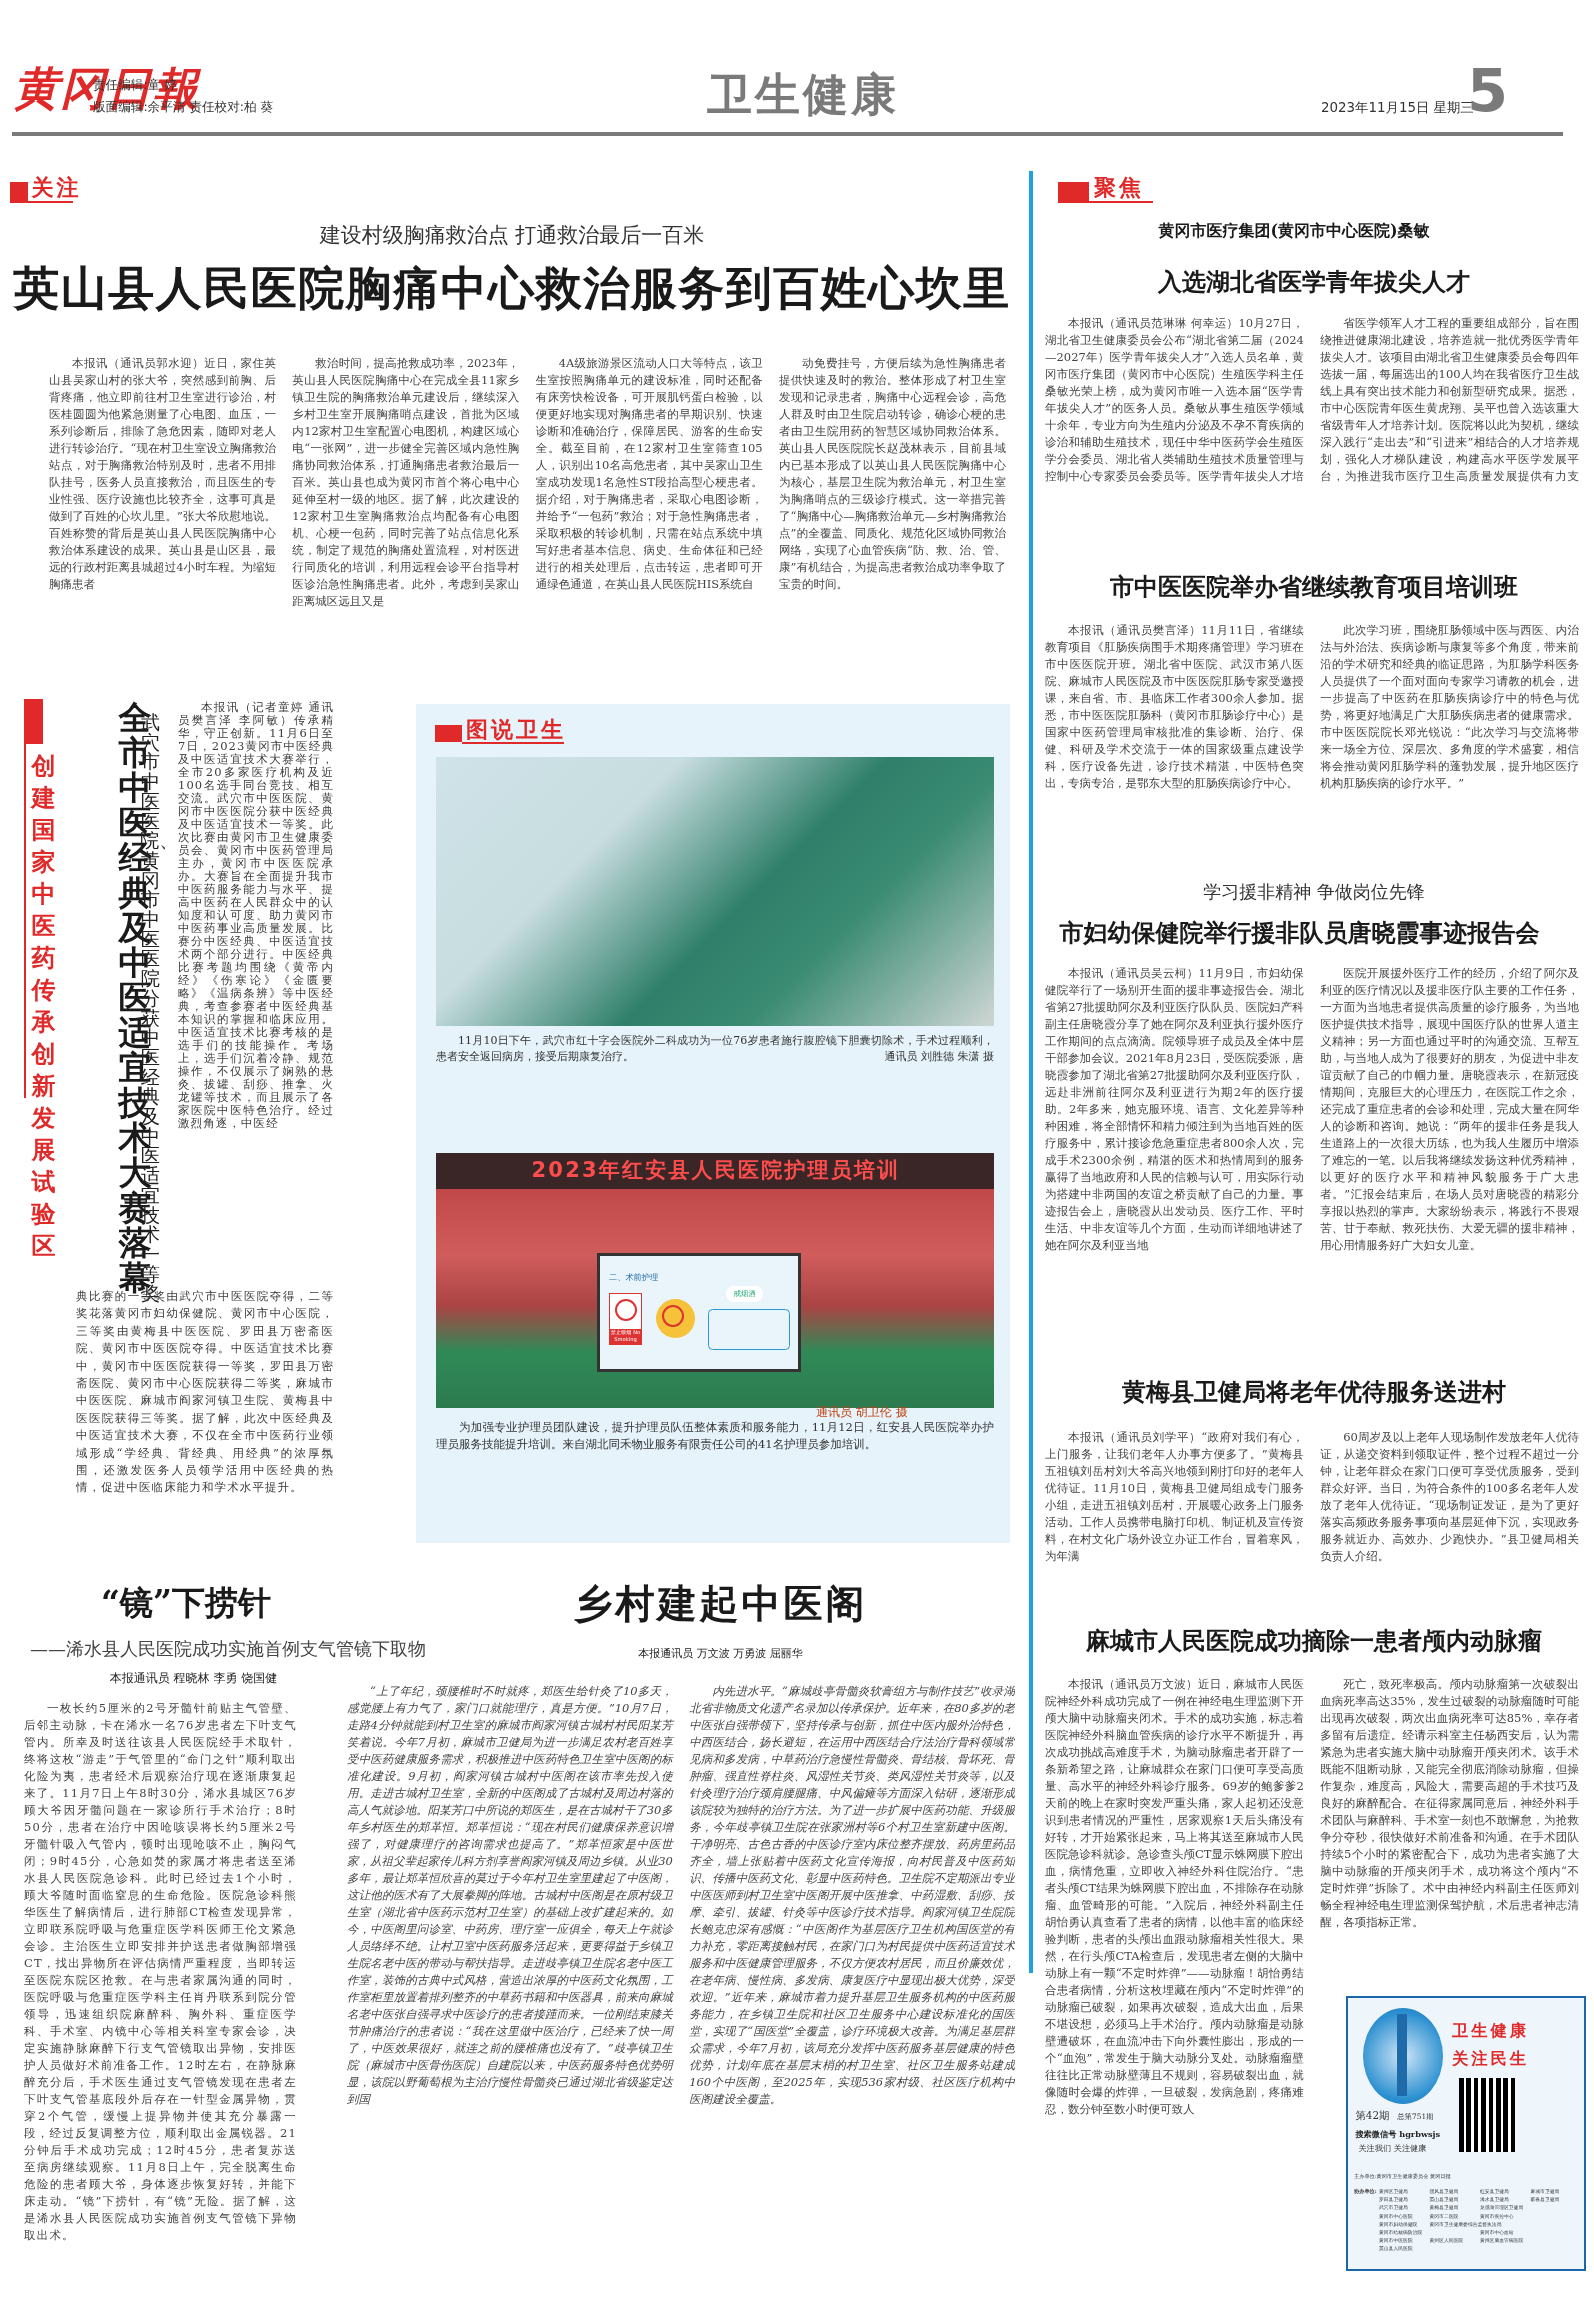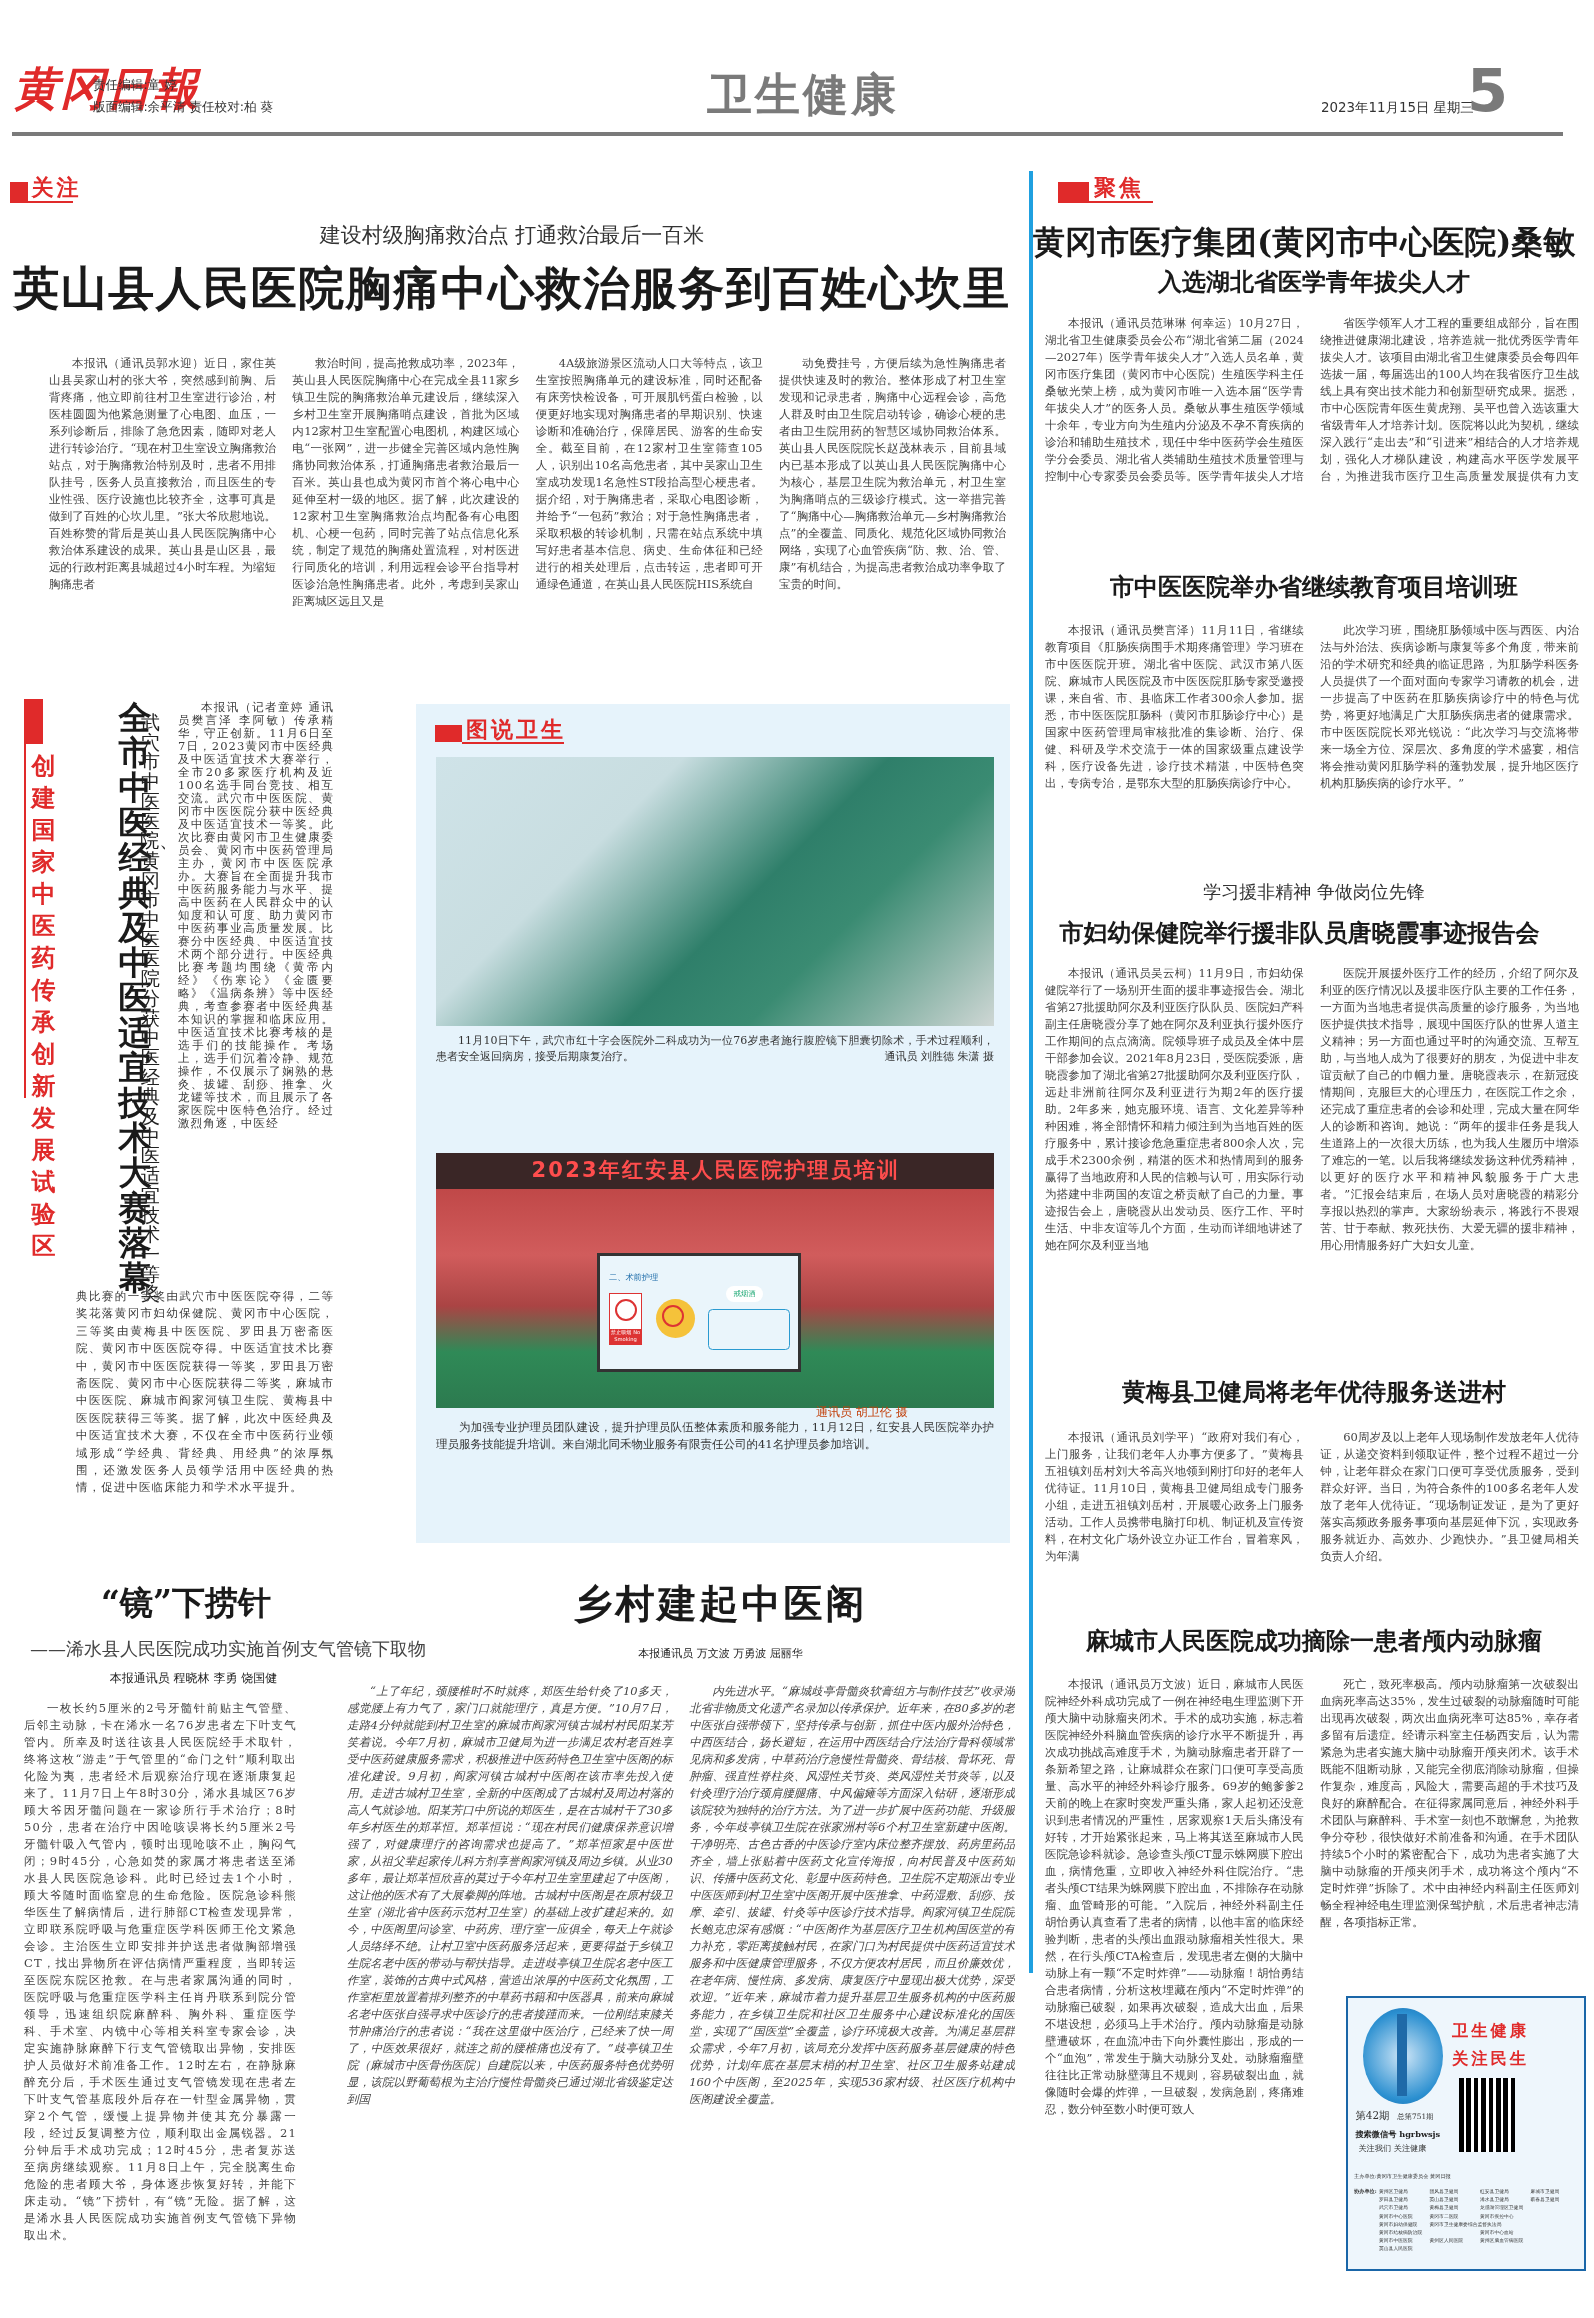--- a/index.html
+++ b/index.html
@@ -142,21 +142,21 @@
     </div>
 </div>
 
 <div class="abs blue-bar"></div>
 
 <div class="abs tag" style="left:1058px;top:177px;width:156px;">
   <div class="block" style="width:31px;"></div>
   <div class="txt" style="left:36px;">聚焦</div>
   <div class="line" style="left:31px;width:64px;"></div>
 </div>
-<div class="abs headline" style="left:1033px;top:221px;width:522px;font-size:32px;">黄冈市医疗集团(黄冈市中心医院)桑敏</div>
+<div class="abs headline" style="left:1033px;top:221px;width:522px;font-size:16px;">黄冈市医疗集团(黄冈市中心医院)桑敏</div>
 <div class="abs headline" style="left:1033px;top:266px;width:562px;font-size:24px;">入选湖北省医学青年拔尖人才</div>
 <div class="abs cols" style="left:1045px;top:315px;width:534px;height:171px;overflow:hidden;">
   <div class="col">
       <p>本报讯（通讯员范琳琳 何幸运）10月27日，湖北省卫生健康委员会公布“湖北省第二届（2024—2027年）医学青年拔尖人才”入选人员名单，黄冈市医疗集团（黄冈市中心医院）生殖医学科主任桑敏光荣上榜，成为黄冈市唯一入选本届“医学青年拔尖人才”的医务人员。桑敏从事生殖医学领域十余年，专业方向为生殖内分泌及不孕不育疾病的诊治和辅助生殖技术，现任中华中医药学会生殖医学分会委员、湖北省人类辅助生殖技术质量管理与控制中心专家委员会委员等。医学青年拔尖人才培养计划是湖北</p>
     </div>
   <div class="col">
       <p>省医学领军人才工程的重要组成部分，旨在围绕推进健康湖北建设，培养造就一批优秀医学青年拔尖人才。该项目由湖北省卫生健康委员会每四年选拔一届，每届选出的100人均在我省医疗卫生战线上具有突出技术能力和创新型研究成果。据悉，市中心医院青年医生黄虎翔、吴平也曾入选该重大省级青年人才培养计划。医院将以此为契机，继续深入践行“走出去”和“引进来”相结合的人才培养规划，强化人才梯队建设，构建高水平医学发展平台，为推进我市医疗卫生高质量发展提供有力支撑。</p>
     </div>
 </div>
 

